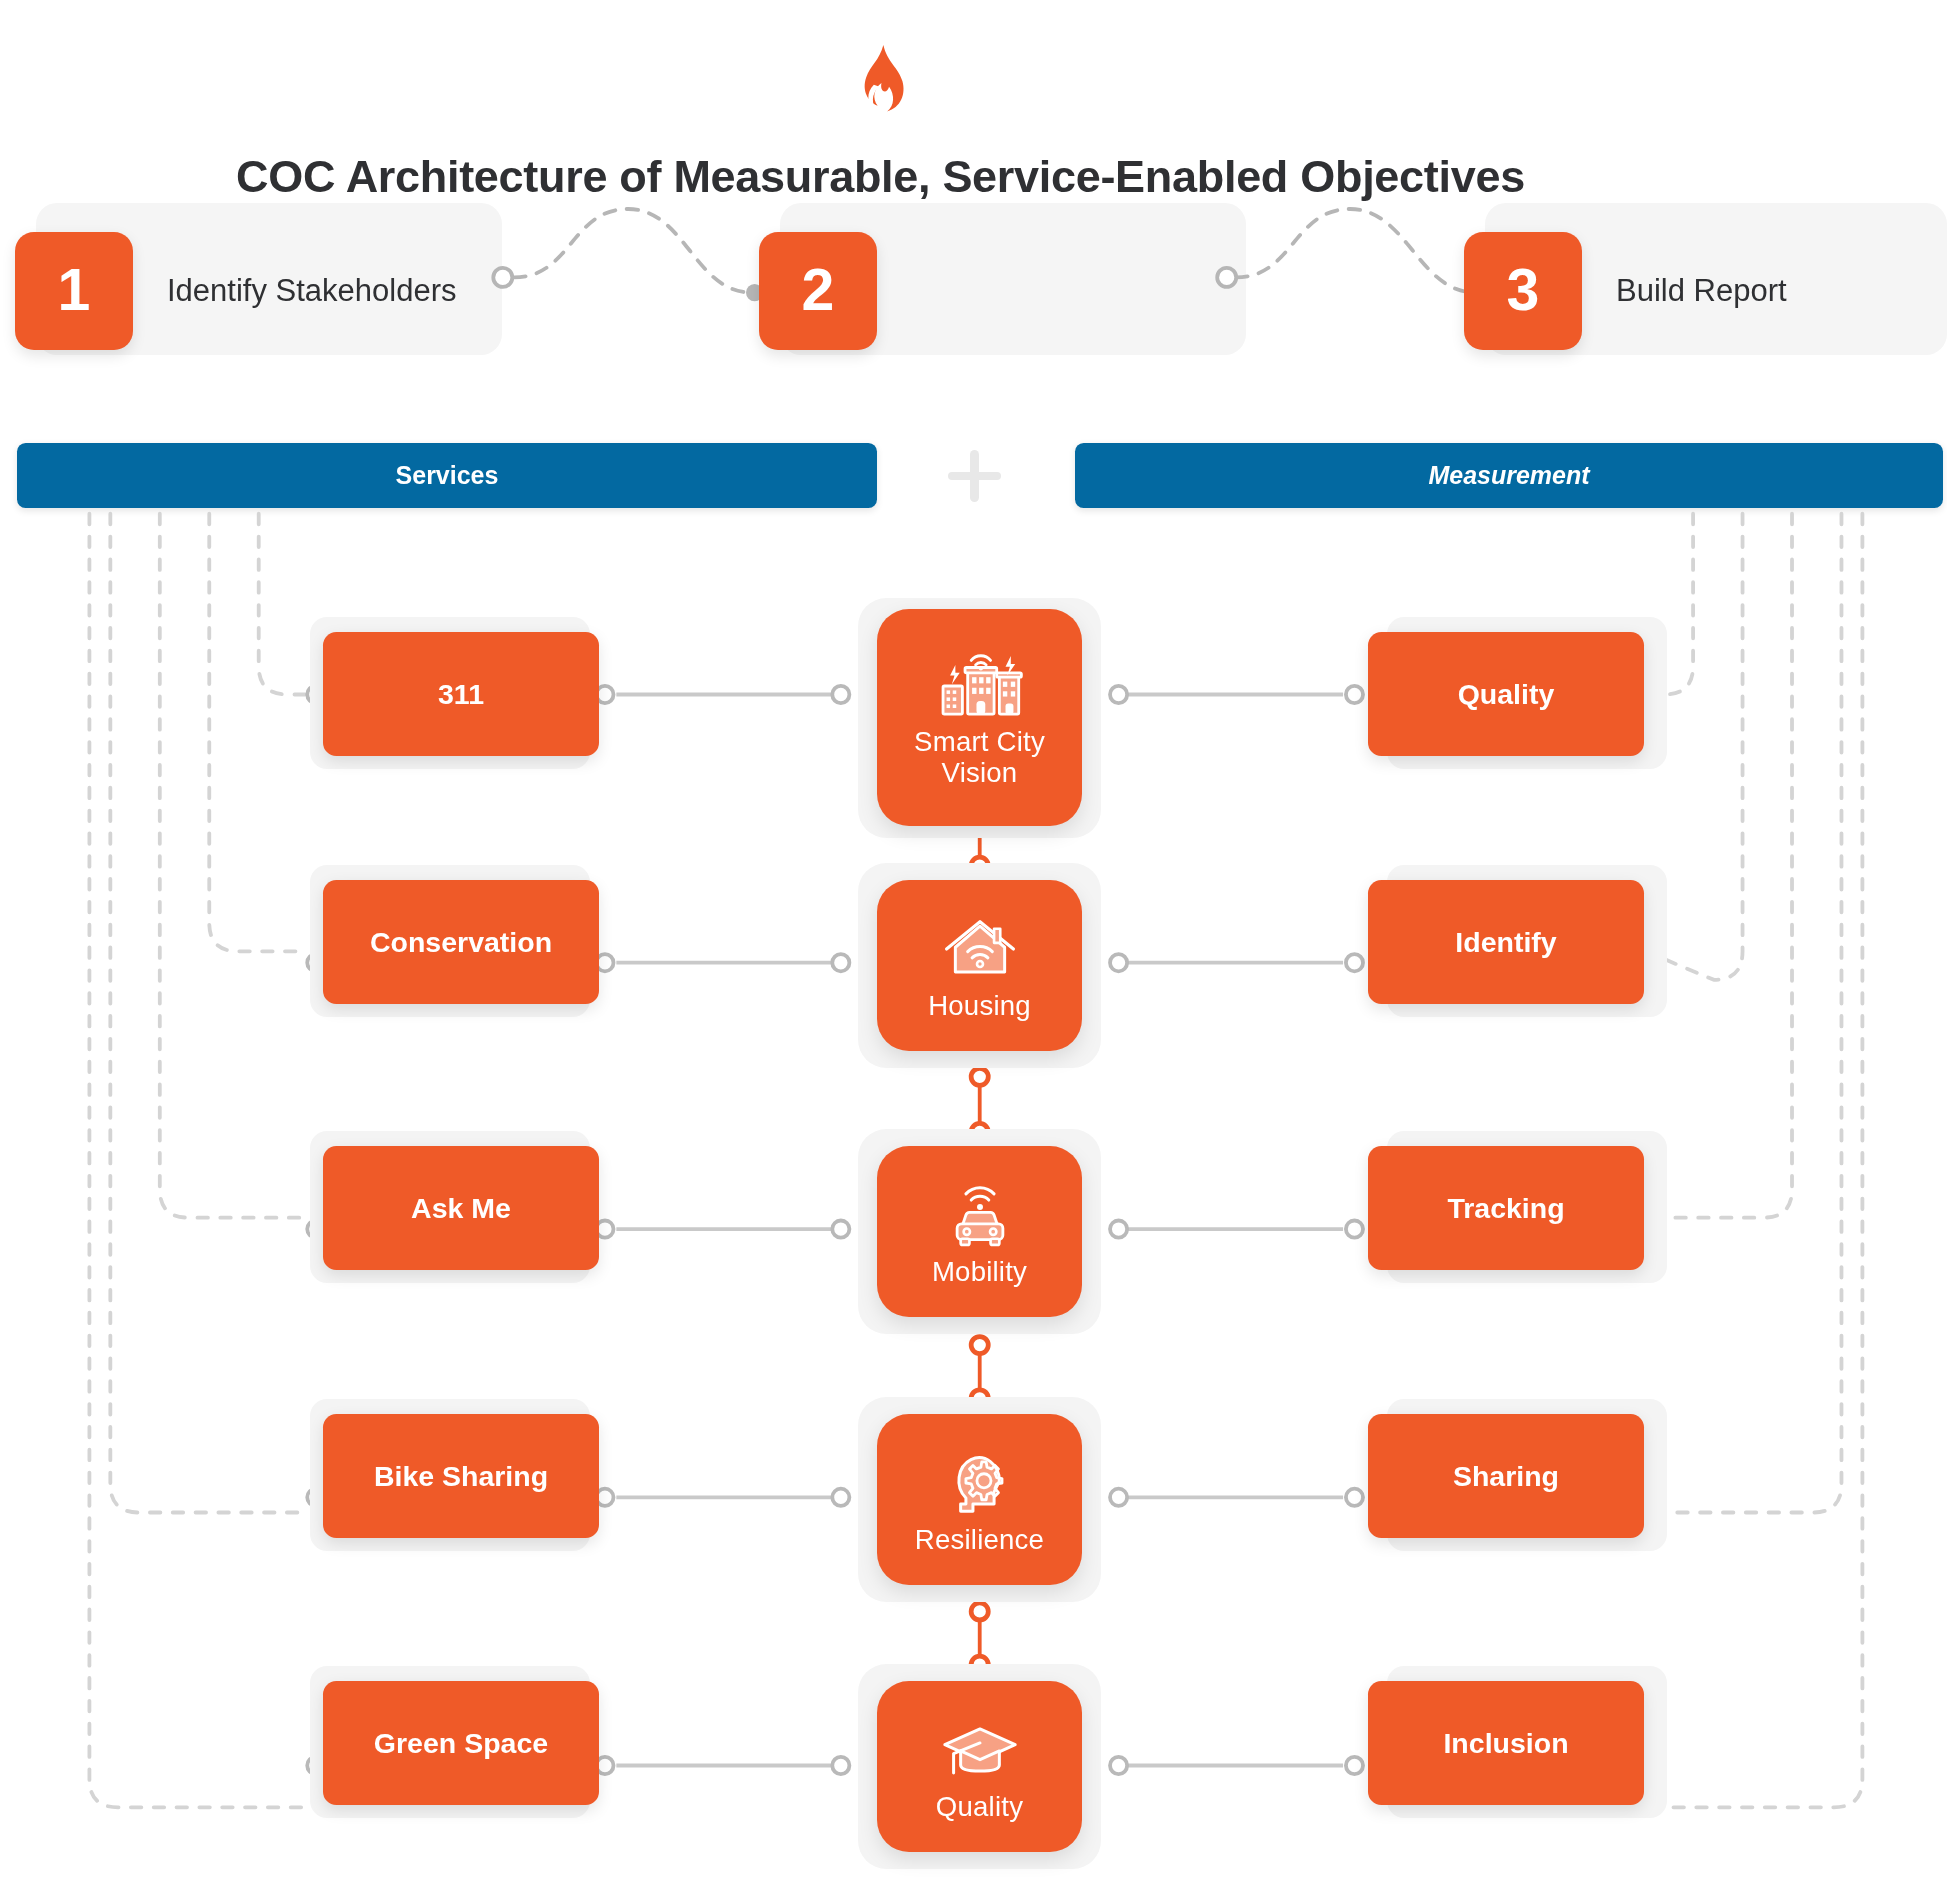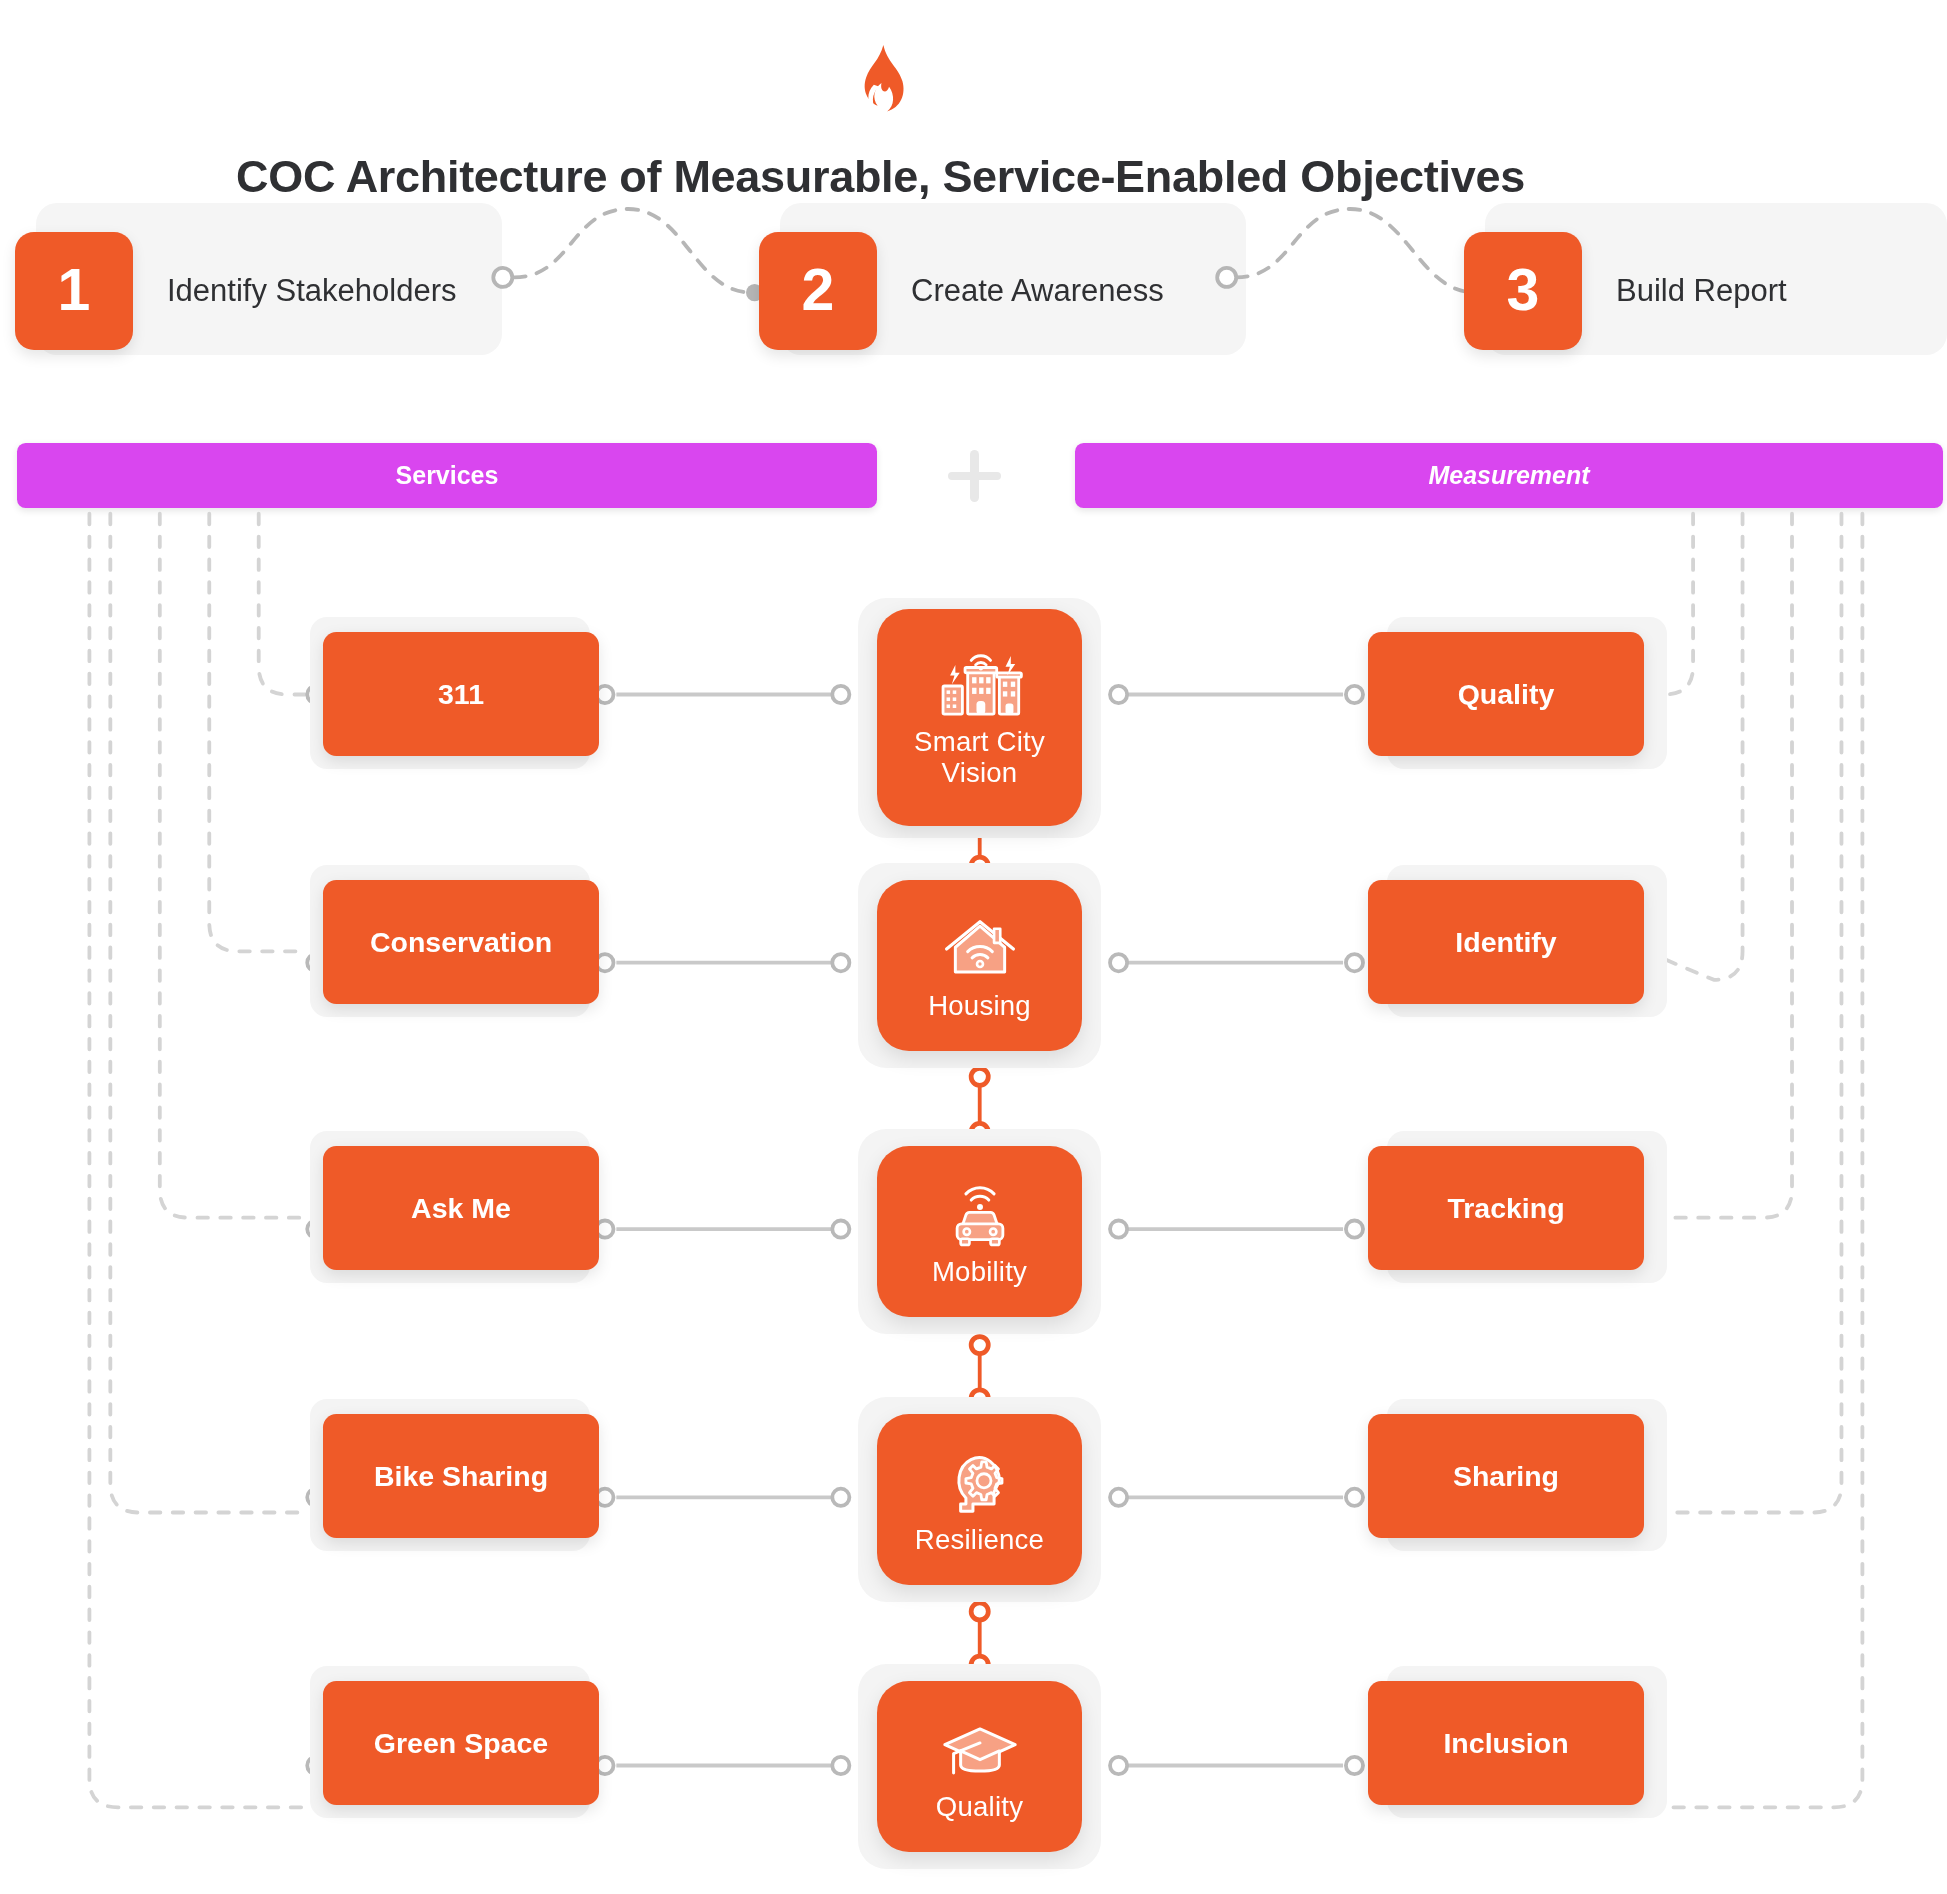--- a/index.html
+++ b/index.html
@@ -51,21 +51,21 @@
   .step2 .step-label { left: 167px; }
   .step3 { left: 1449px; width: 498px; }
   .step3 .step-card  { width: 462px; }
   .step3 .step-label { left: 167px; }
 
   .squiggle { position: absolute; top: 190px; left: 0; width: 1948px; height: 171px; pointer-events: none; }
 
   
   .bar {
     position: absolute; top: 443px; height: 65px;
-    background: #d946ef; border-radius: 8.6px;
+    background: #0369a1; border-radius: 8.6px;
     display: flex; align-items: center; justify-content: center;
     color: #ffffff; font-size: 25px; font-weight: bold;
     box-shadow: 0 2.9px 7.6px rgba(0,0,0,0.10);
   }
   .bar-services    { left: 17px;   width: 860px; }
   .bar-measurement { left = 0; left: 1075px; width: 868px; font-style: italic; }
 
   .plus-sep { position: absolute; left: 944px; top: 443px; width: 61px; height: 65px; }
   .plus-sep .h { position: absolute; left: 3.8px; top: 28.5px; width: 53px; height: 8.6px; background: #e8e8e8; border-radius: 4.8px; }
   .plus-sep .v { position: absolute; left: 26px; top: 6.7px; width: 8.6px; height: 52px; background: #e8e8e8; border-radius: 4.8px; }
@@ -134,21 +134,20 @@
 
     <div class="step step1">
       <div class="step-card"></div>
       <div class="step-badge">1</div>
       <div class="step-label">Identify Stakeholders</div>
     </div>
 
     <div class="step step2">
       <div class="step-card"></div>
       <div class="step-badge">2</div>
-      <div class="step-label">Create Awareness</div>
     </div>
 
     <div class="step step3">
       <div class="step-card"></div>
       <div class="step-badge">3</div>
       <div class="step-label">Build Report</div>
     </div>
   </div>
 
   <svg class="squiggle" viewBox="0 0 2048 180">

